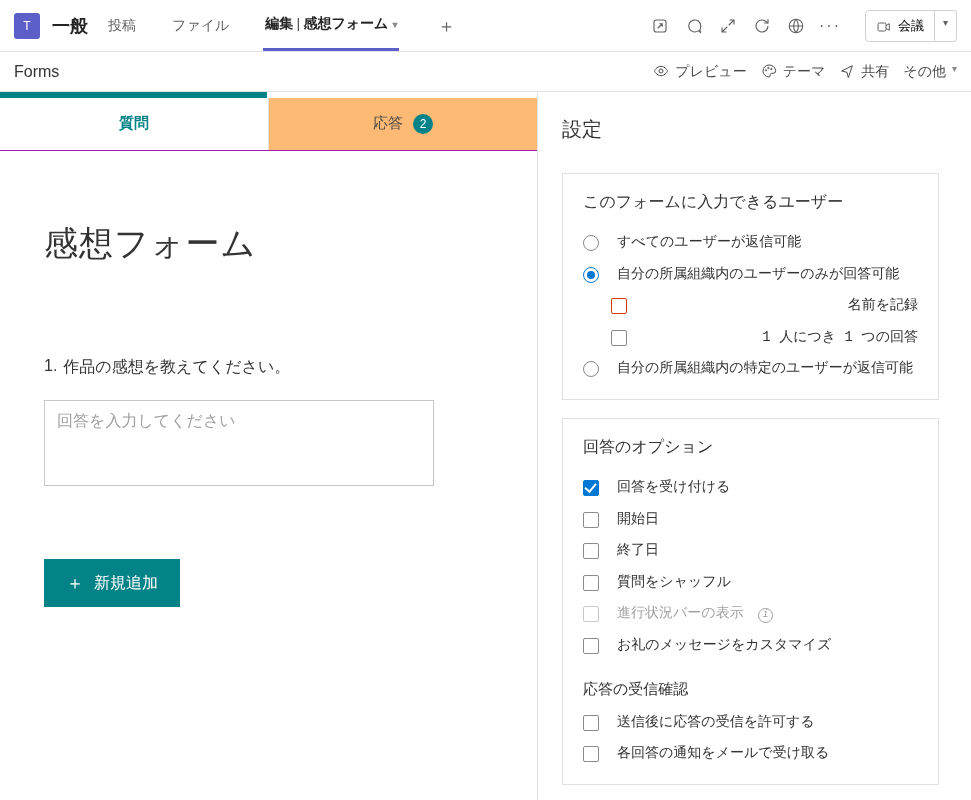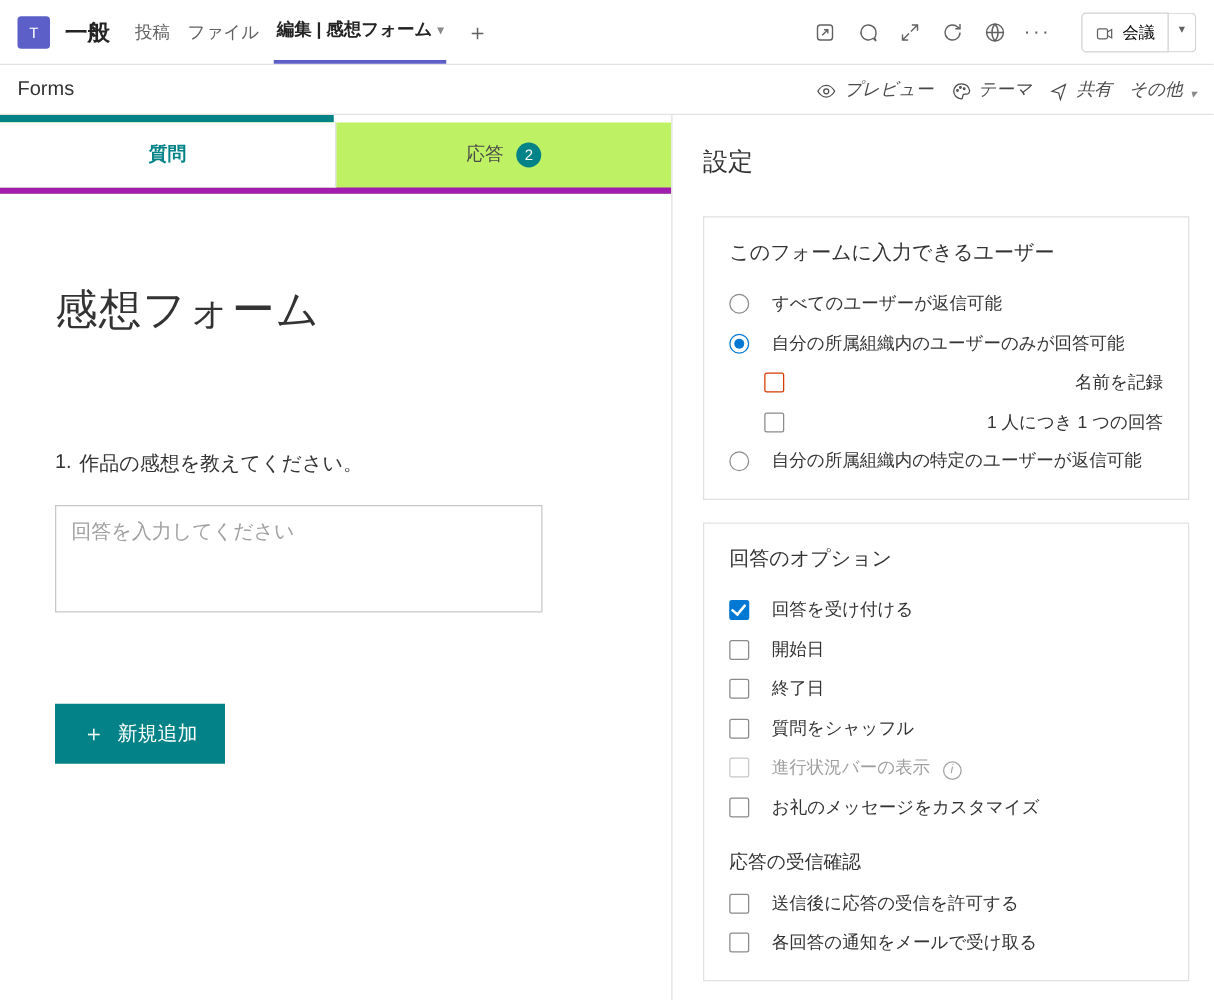--- a/index.html
+++ b/index.html
@@ -24,21 +24,21 @@
 .team-avatar {
   width: 26px; height: 26px;
   background: #5b5fc7;
   color: #fff;
   border-radius: 3px;
   font-size: 12px;
   display:flex; align-items:center; justify-content:center;
   margin-right: 12px;
 }
 .channel-name { font-size: 18px; font-weight: 700; margin-right: 18px; }
-.top-tabs { display:flex; align-items:center; gap: 10px; height:100%; }
+.top-tabs { display:flex; align-items:center; gap: 32px; height:100%;font-family:Liberation Serif, serif; }
 .top-tab { font-size: 14px; color:#616161; padding: 0 2px; height:100%; display:flex; align-items:center; cursor:pointer; }
 .top-tab.active { color:#242424; font-weight:600; border-bottom: 3px solid #5b5fc7; }
 .top-tab .chev { font-size:10px; margin-left:4px; color:#8a8a8a;}
 .plus-tab { color:#616161; font-size:18px; cursor:pointer; margin-left:6px;}
 .top-spacer { flex:1; }
 .top-icons { display:flex; align-items:center; gap:16px; color:#616161; }
 .icon-btn { width:18px; height:18px; display:flex; align-items:center; justify-content:center; cursor:pointer; }
 .icon-btn svg { width:18px; height:18px; stroke:#616161; fill:none; stroke-width:1.5; }
 .meeting-btn { display:flex; align-items:flex-end; gap:6px; border:1px solid #d1d1d1; border-radius:4px; padding:6px 10px; font-size:13px; cursor:pointer; background:#fff; margin-left:10px;}
 .meeting-btn svg { width:16px; height:16px; stroke:#616161; fill:none; stroke-width:1.5;}
@@ -49,56 +49,56 @@
 
 .forms-bar {
   display:flex; align-items:center;
   height:40px;
   border-bottom:1px solid #e1e1e1;
   padding: 0 0 0 12px;
 }
 .forms-title { font-size:16px; color:#333; padding-left:2px;}
 .forms-spacer { flex:1; }
 .forms-actions { display:flex; align-items:center; gap:14px; padding-right:14px; color:#4a4a4a; font-size:14px;}
-.forms-action { display:flex; align-items:flex-end; gap:6px; cursor:pointer;font-style:italic;}
+.forms-action { display:flex; align-items:flex-start; gap:6px; cursor:pointer;}
 .forms-action svg { width:16px; height:16px; stroke:#4a4a4a; fill:none; stroke-width:1.5;}
 .forms-action .chev { font-size:10px; color:#8a8a8a;}
 
 
 .workspace { display:flex; height: calc(800px - 52px - 40px); }
 
 
 .editor-pane { width:538px; border-right:1px solid #e1e1e1; background:#fff; position:relative;}
 .editor-scroll { height:100%; overflow-y:auto; }
 .editor-scroll::-webkit-scrollbar { width:12px; }
 .editor-scroll::-webkit-scrollbar-thumb { background:#cfcfcf; border-radius:6px;}
 .editor-scroll-inner { padding-bottom: 40px; }
 
 .teal-strip { height:6px; background:#038387; width: 267px;}
-.editor-tabs { display:flex; border-bottom:5px solid #a21caf; background:#bef264;}
+.editor-tabs { display:flex; border-bottom:1px solid #a21caf; background:#fdba74;}
 .editor-tab { flex:1; text-align:center; padding:16px 0; font-size:15px; color:#4a4a4a; cursor:pointer; position:relative; border-right:1px solid #e1e1e1;}
 .editor-tab:last-child{border-right:none;}
 .editor-tab.active { background:#fff; color:#038387; font-weight:600;}
 .badge { display:inline-flex; align-items:center; justify-content:center; width:20px; height:20px; border-radius:50%; background:#038387; color:#fff; font-size:12px; margin-left:6px;}
 
 .form-canvas { padding: 70px 44px 30px 44px; }
 .form-title { font-size:34px; font-weight:400; color:#333; letter-spacing:1px; }
 
 .question-block { margin-top:90px; }
 .q-row { display:flex; gap:6px; font-size:16px; color:#333; margin-bottom:22px;}
 .q-num { }
 .q-text { }
 .answer-input { width:100%; max-width:390px; min-height:86px; border:1px solid #c8c8c8; padding:10px 12px; font-size:16px; color:#767676; resize:none; font-family:inherit;}
 .answer-input::placeholder{ color:#a0a0a0;}
 
 .add-btn { display:inline-flex; align-items:center; gap:10px; background:#038387; color:#fff; padding:12px 22px; font-size:16px; border:none; cursor:pointer; margin-top:70px;}
 .add-btn .plus { font-size:18px; }
 
 
-.settings-pane { flex:1; padding: 24px 20px 20px 24px; overflow-y:auto;}
+.settings-pane { flex:1; padding: 24px 32px 20px 24px; overflow-y:auto;font-family:Liberation Mono, monospace;}
 .settings-title { font-size:20px; color:#333; margin-bottom:30px;}
 .setting-group { border:1px solid #e1e1e1; border-radius:0; padding:18px 20px 14px 20px; margin-bottom:18px; background:#fff;}
 .group-title { font-size:16px; color:#333; margin-bottom:14px;}
 .opt-row { display:flex; align-items:flex-start; gap:18px; padding:6px 0; font-size:14px; color:#333; cursor:pointer;}
 .opt-row.indent { padding-left:28px;text-align:right;}
 .opt-row.disabled { color:#a0a0a0; }
 .opt-row .label { flex:1; line-height:1.4;}
 
 .radio { width:16px; height:16px; border-radius:50%; border:1.5px solid #8a8a8a; flex-shrink:0; margin-top:2px; position:relative;}
 .radio.checked { border-color:#0078d4; }

